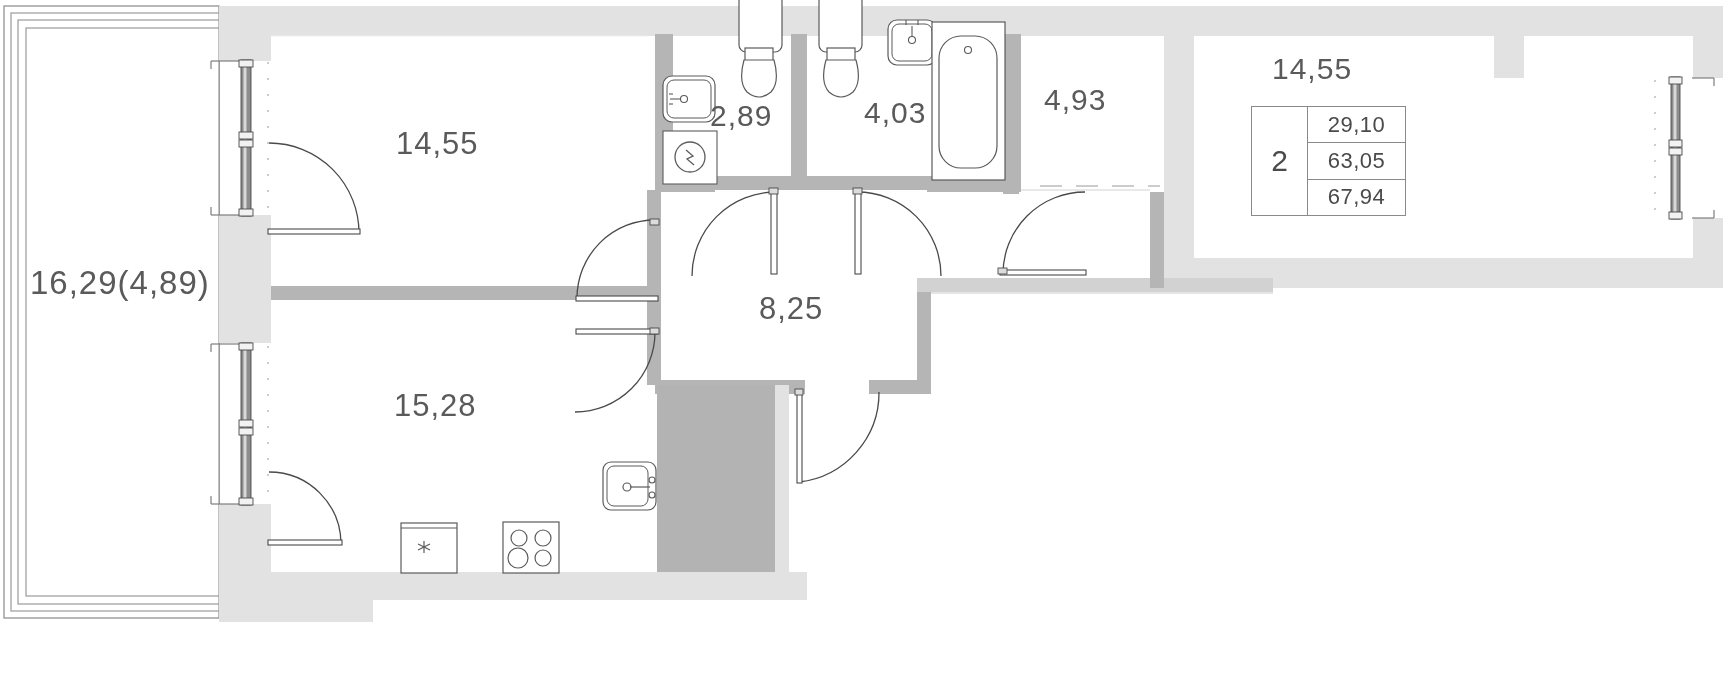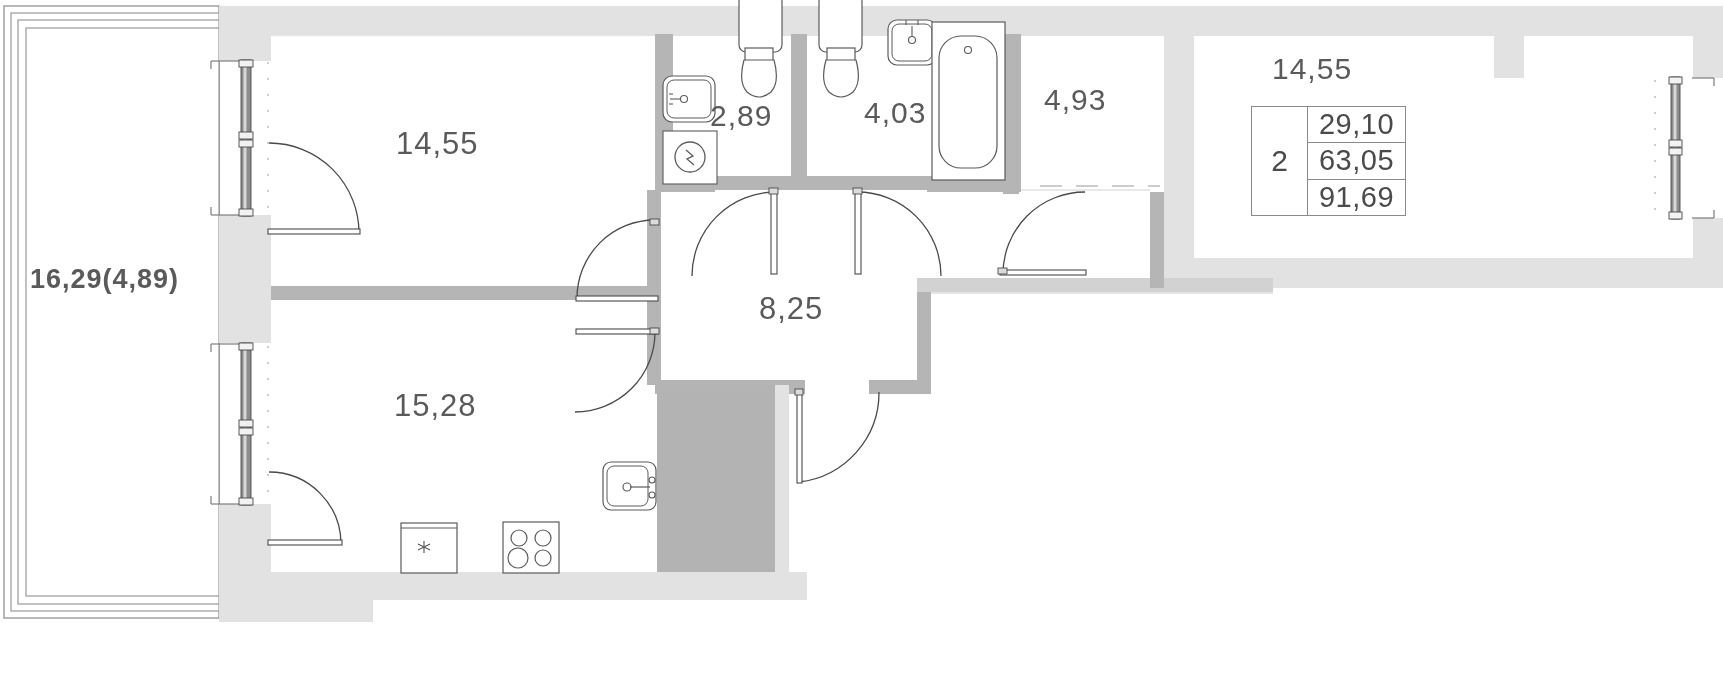--- a/index.html
+++ b/index.html
@@ -29,21 +29,21 @@
     position: absolute;
     color: #5a5a5a;
     font-family: "Liberation Sans", sans-serif;
     font-weight: 300;
     letter-spacing: 1px;
     white-space: nowrap;
     user-select: none;
   }
   .lbl-lg { font-size: 31px; }
   .lbl-md { font-size: 30px; text-align: right; }
-  .lbl-bal { font-size: 27px; font-weight: bold; }
+  .lbl-bal { font-size: 33px; }
 
   
   #info-table {
     position: absolute;
     left: 1251px;
     top: 106px;
     width: 155px;
     height: 110px;
     border: 1px solid #8a8a8a;
     box-sizing: border-box;
@@ -64,21 +64,21 @@
     flex: 1;
     display: flex;
     flex-direction: column;
     box-sizing: border-box;
   }
   .info-area-cell {
     flex: 1;
     display: flex;
     align-items: center;
     justify-content: center;
-    font-size: 29px;
+    font-size: 22px;
     color: #4a4a4a;
     font-weight: 300;
     letter-spacing: 0.5px;
     border-bottom: 1px solid #8a8a8a;
     box-sizing: border-box;
   }
   .info-area-cell.last { border-bottom: none; }
   #info-total-label {
     position: absolute;
     left: 1272px;
@@ -361,17 +361,17 @@
 
   <div class="room-label lbl-lg" style="left:759px; top:291px;">8,25</div>
 
   <div id="info-total-label">14,55</div>
 
   <div id="info-table">
     <div id="info-rooms-cell">2</div>
     <div id="info-areas-col">
       <div class="info-area-cell">29,10</div>
       <div class="info-area-cell">63,05</div>
-      <div class="info-area-cell last">91,69</div>
+      <div class="info-area-cell last">67,94</div>
     </div>
   </div>
 
 </div>
 
 </body></html>

